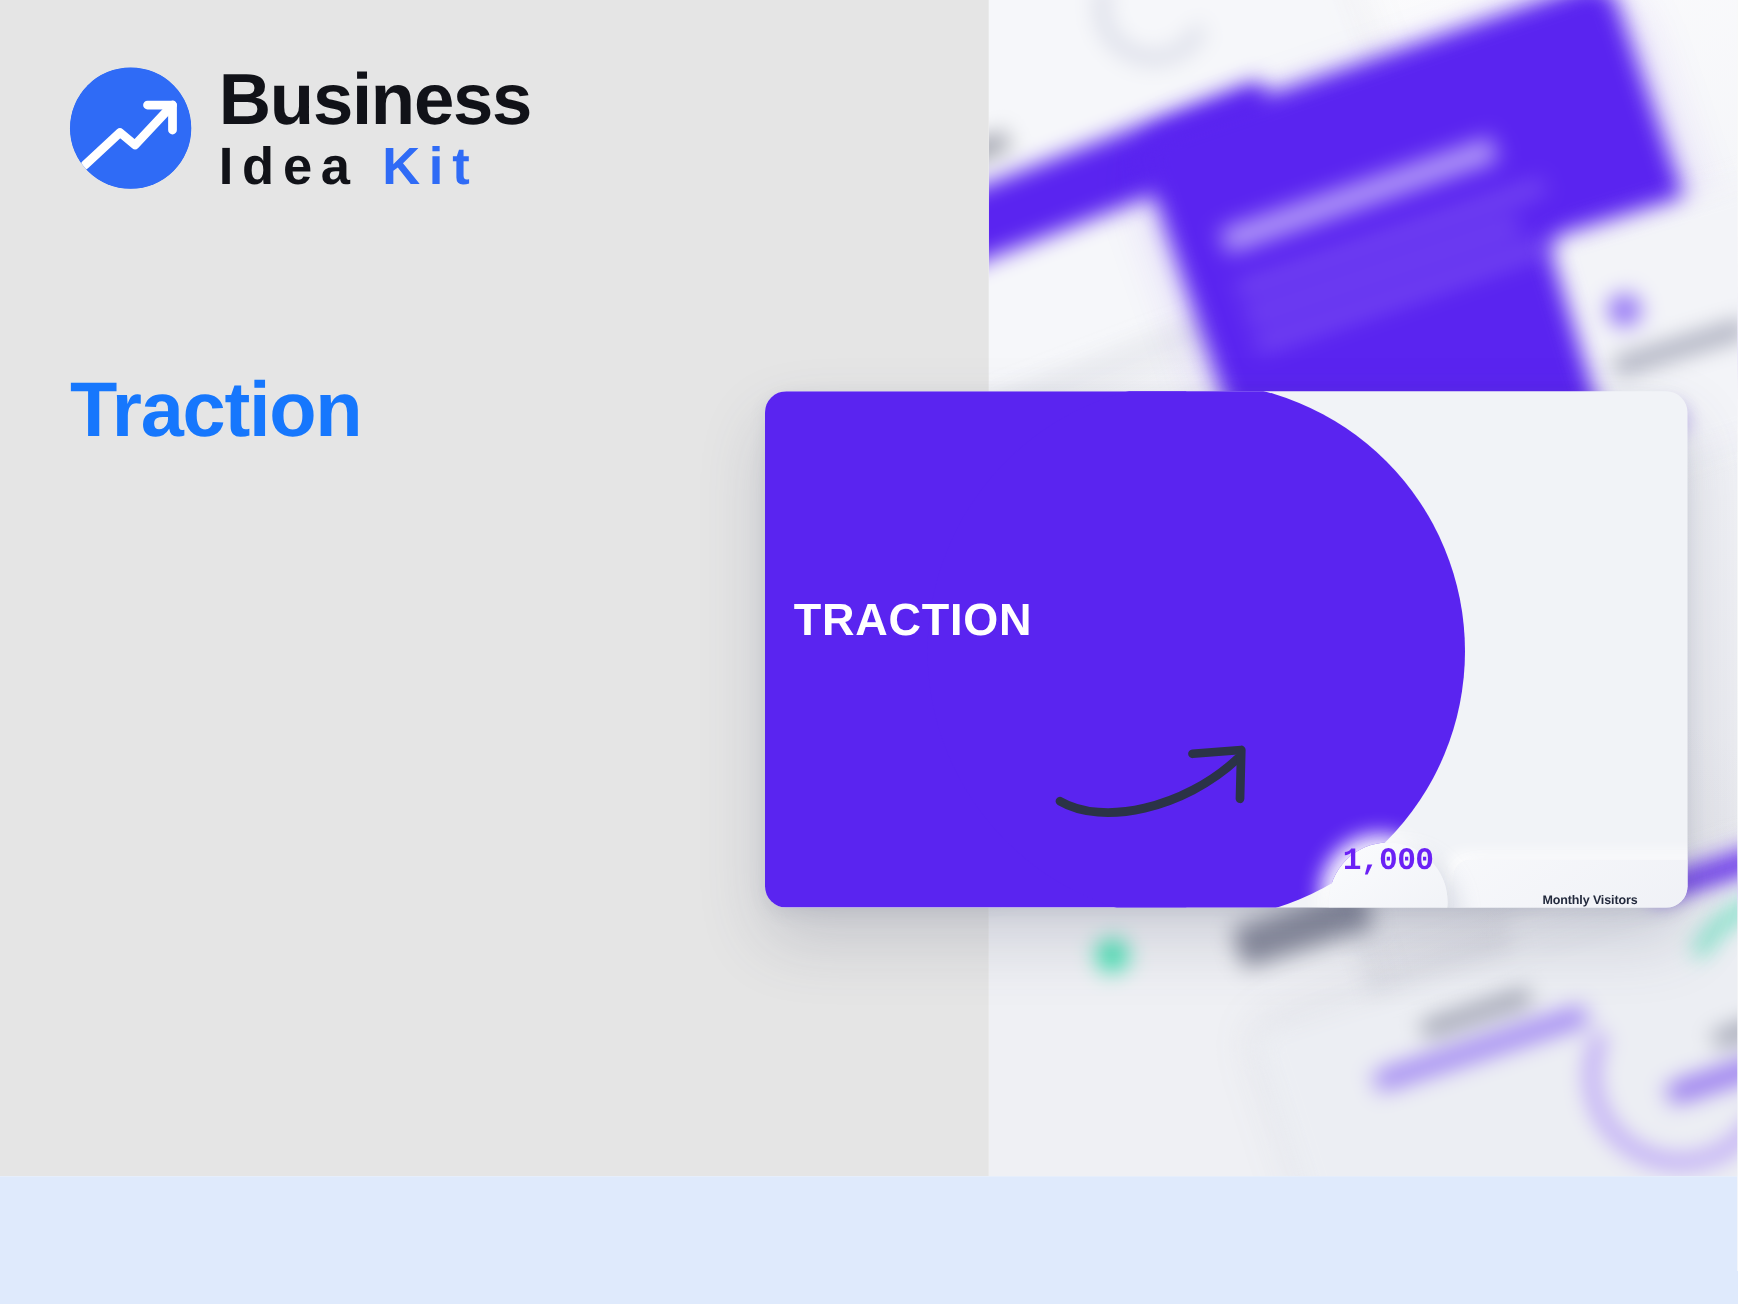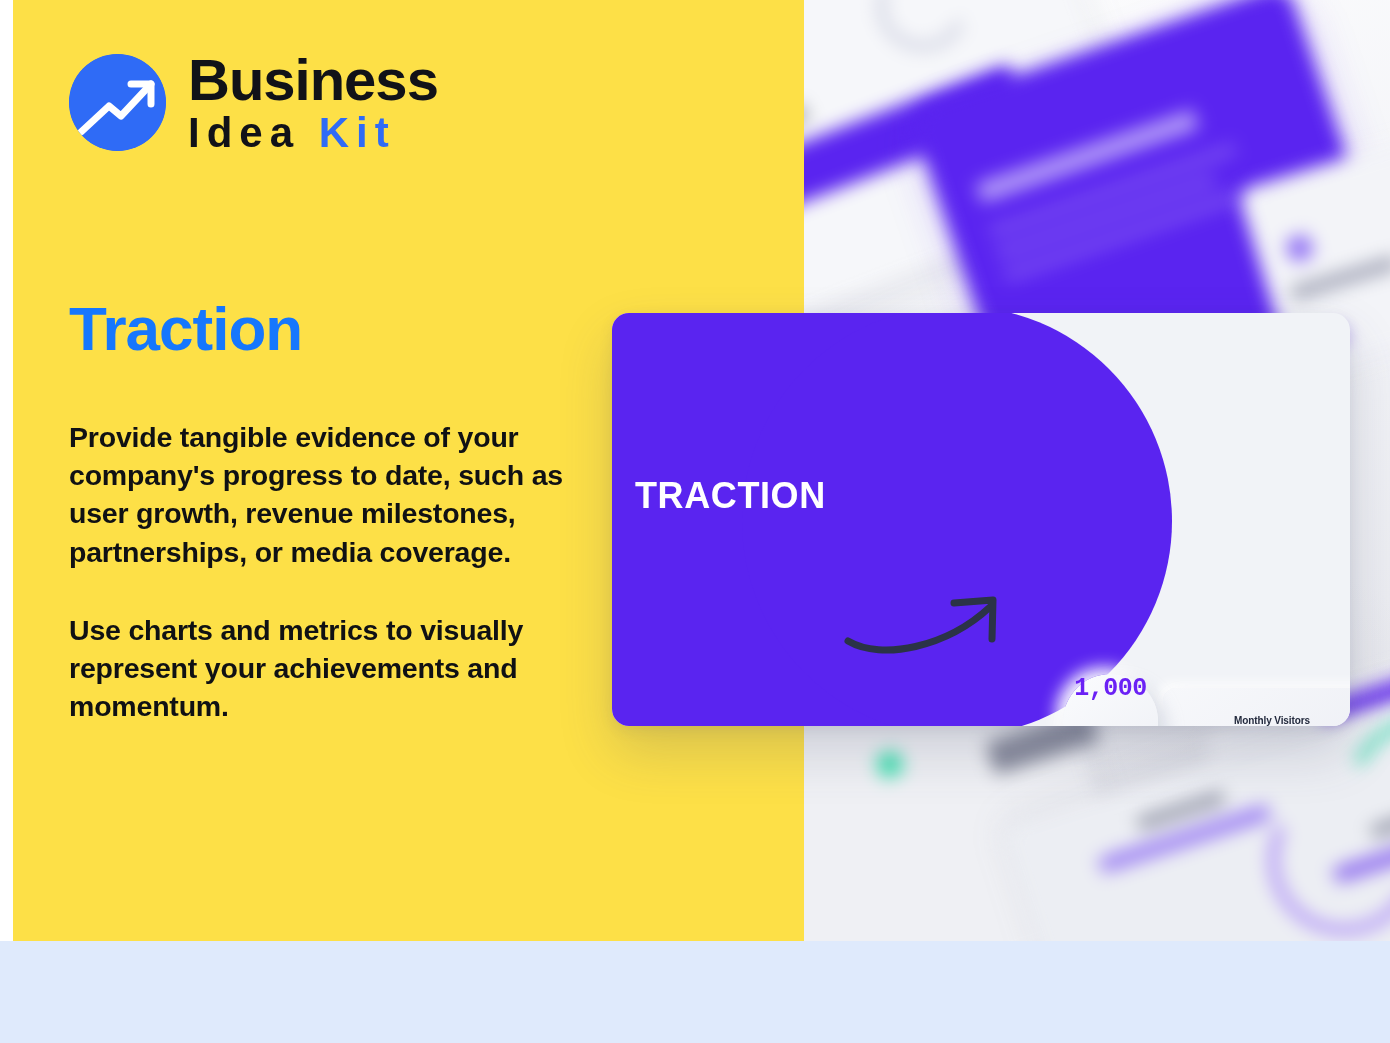--- a/index.html
+++ b/index.html
@@ -13,24 +13,24 @@
   .page {
     position: relative;
     width: 1390px;
     height: 1043px;
     background: #ffffff;
   }
 
   
   .left-panel {
     position: absolute;
-    left: 13px; top: 0;
+    left: 0; top: 0;
     width: 791px;
     height: 941px;
-    background: #fde047;
+    background: #e5e5e5;
     z-index: 4;
   }
   .logo-block {
     position: absolute;
     left: 56px; top: 52px;
     display: flex;
     align-items: center;
     gap: 22px;
   }
   .logo-mark {
@@ -309,24 +309,20 @@
         </svg>
       </div>
       <div class="logo-word">
         <span class="l1">Business</span>
         <span class="l2"><span>Idea</span> <span class="kit">Kit</span></span>
       </div>
     </div>
 
     <h1 class="title">Traction</h1>
 
-    <div class="body-copy">
-      <p>Provide tangible evidence of your company's progress to date, such as user growth, revenue milestones, partnerships, or media coverage.</p>
-      <p>Use charts and metrics to visually represent your achievements and momentum.</p>
-    </div>
   </div>
 
   <div class="slide-card">
     <div class="purple-shape"></div>
     <div class="purple-bulge"></div>
 
     <div class="slide-title">TRACTION</div>
 
     <div class="arrow-wrap">
       <svg width="170" height="80" viewBox="0 0 170 80">

